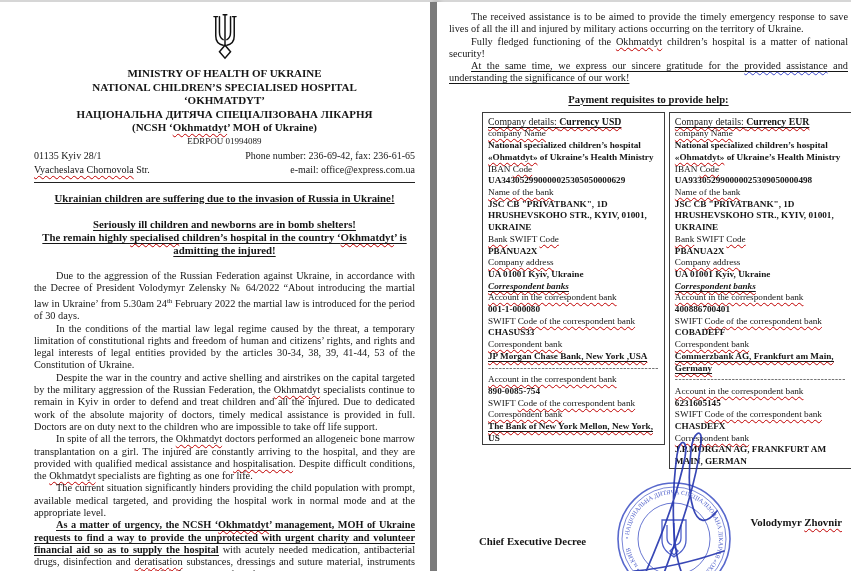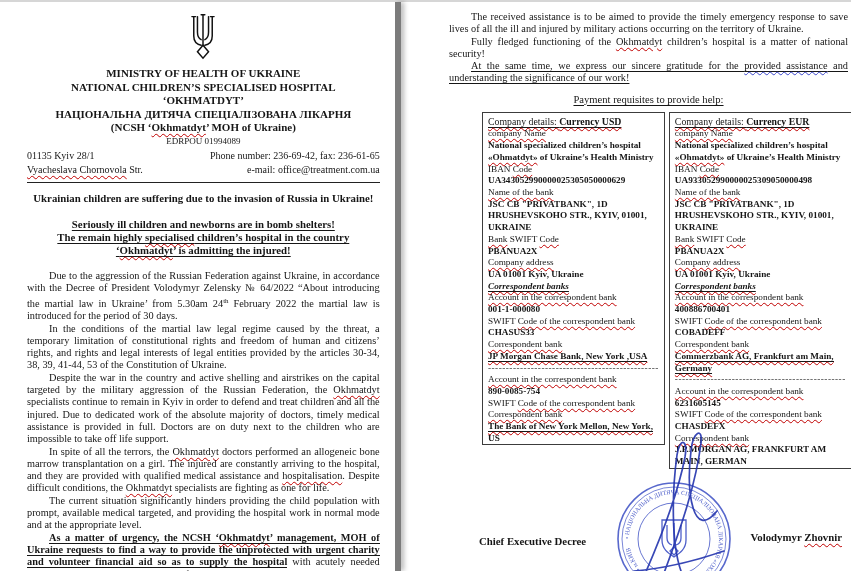--- a/index.html
+++ b/index.html
@@ -2,61 +2,61 @@
 <html><head>
 <meta charset="utf-8">
 <style>
   * { margin:0; padding:0; box-sizing:border-box; }
   html,body { width:851px; height:571px; overflow:hidden; background:#fff; }
   body { font-family:"Liberation Serif","DejaVu Serif",serif; color:#161616; }
   .screen { display:flex; width:851px; height:571px; border-top:2px solid #d6d6d6; }
 
   
   .page { background:#fff; height:100%; position:relative; }
-  .page.left  { width:430px; padding:8px 15px 0 27px; }
+  .page.left  { width:430px; padding:8px 15px 0 34px; }
   .divider { width:7px; background:#7b7b7b; box-shadow:3px 0 5px rgba(0,0,0,.28); height:100%; }
-  .page.right { width:414px; padding:9px 3px 0 12px;margin-left:36px; }
+  .page.right { width:414px; padding:9px 3px 0 12px; }
 
   
   .b { font-weight:bold; }
   .u { border-bottom:1px solid currentColor; }
   .sq { text-decoration:underline wavy #c00000 1px; text-underline-offset:2px; }
   .bw { text-decoration:underline wavy #3a46cc 1px; text-underline-offset:2px; }
   .sup { vertical-align:super; font-size:7px; }
 
   
   .emblem { text-align:center; margin:2px 0 3px 0; }
   .hl { text-align:center; font-weight:bold; font-size:11px; line-height:13.6px; }
   .hl.ua { font-size:11px; }
   .edrpou { text-align:center; font-size:9px; line-height:12px; font-weight:normal; }
   .contact-row { display:flex; justify-content:space-between; font-size:10px; line-height:14.5px; margin-top:2px;gap:48px; }
   .rule { border-top:1.6px solid #222; margin-top:4px; }
 
-  .alert { text-align:center; font-weight:bold; font-size:10.8px; line-height:13px; }
+  .alert { text-align:center; font-weight:bold; font-size:10.8px; line-height:13px;text-decoration:underline; }
   .alert.first { margin:9px 0 13px 0; }
   .alert.ul { text-decoration:underline; text-underline-offset:2px; }
 
   .paras { margin-top:13px; }
   .row.para { text-align:justify; text-indent:22px; font-size:10.3px; line-height:12.3px; }
   .row.para.gb { font-weight:normal; text-decoration:underline; text-underline-offset:2px; }
 
   
-  .pay-title { text-align:center; font-weight:normal; font-size:10.6px; margin:9px 0 7px 0;
+  .pay-title { text-align:center; font-weight:bold; font-size:10.6px; margin:9px 0 7px 0;
                text-decoration:underline; text-underline-offset:2px; }
   .banks { display:flex; gap:4px; margin-left:33px; width:367px; align-items:flex-start; }
   .bank { width:220px; border:1px solid #3c3c3c; padding:3px 5px 0 5px;
           font-size:9.2px; line-height:11.7px; background:#fff; }
   .bank .row.hdr { font-size:9.8px; text-decoration:underline; text-underline-offset:2px; margin-bottom:1px; }
   .bank .row.sub { font-weight:bold; font-style:italic; text-decoration:underline; text-underline-offset:2px; }
   .bank .row.sep { white-space:nowrap; overflow:hidden; letter-spacing:.5px; color:#222; }
 
   
   .sigrow { position:relative; height:102px; }
   .sig-role { position:absolute; left:30px; top:66px; font-weight:bold; font-size:10.8px; }
-  .sig-name { position:absolute; right:6px; top:62px; font-weight:bold; font-size:10.8px; }
+  .sig-name { position:absolute; right:6px; top:47px; font-weight:bold; font-size:10.8px; }
   .stamp-wrap { position:absolute; left:140px; top:-48px; width:170px; height:185px; z-index:3; }
 </style>
 </head>
 <body>
 
 <div class="screen">
 
   <div class="page left">
 
     <div class="emblem">
@@ -77,21 +77,21 @@
     <div class="hl"><span>(NCSH ‘</span><span class="sq">Okhmatdyt</span><span>’ MOH of Ukraine)</span></div>
     <div class="edrpou">EDRPOU 01994089</div>
 
     <div class="contact-row">
       <div>
         <div>01135 Kyiv 28/1</div>
         <div><span class="sq">Vyacheslava Chornovola</span><span> Str.</span></div>
       </div>
       <div style="text-align:right">
         <div>Phone number: 236-69-42, fax: 236-61-65</div>
-        <div>e-mail: office@treatment.com.ua</div>
+        <div>e-mail: office@express.com.ua</div>
       </div>
     </div>
 
     <div class="rule"></div>
 
     <div class="alert first">Ukrainian children are suffering due to the invasion of Russia in Ukraine!</div>
     <div class="alert ul">Seriously ill children and newborns are in bomb shelters!</div>
     <div class="alert ul"><span>The remain highly </span><span class="sq">specialised</span><span> children’s hospital in the country ‘</span><span class="sq">Okhmatdyt</span><span>’ is admitting the injured!</span></div>
 
     <div class="paras">

